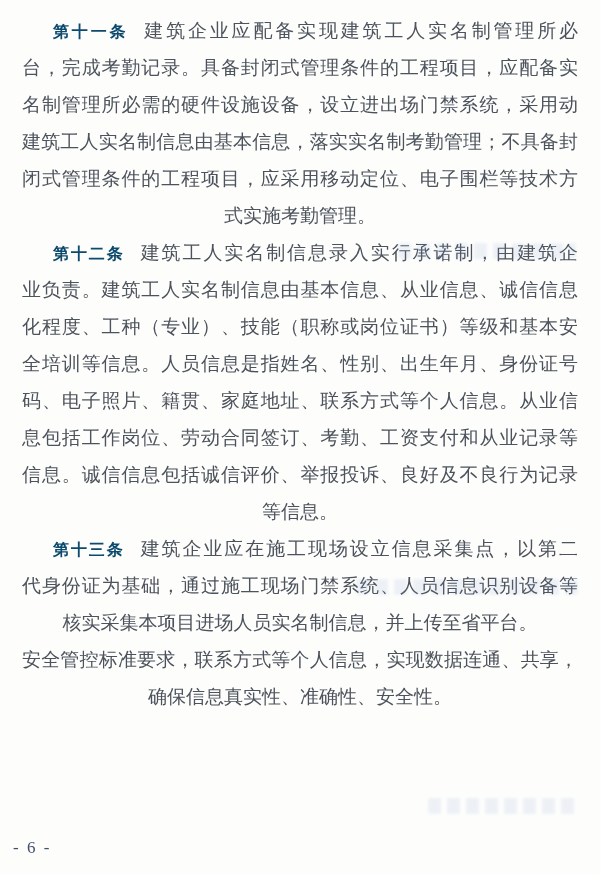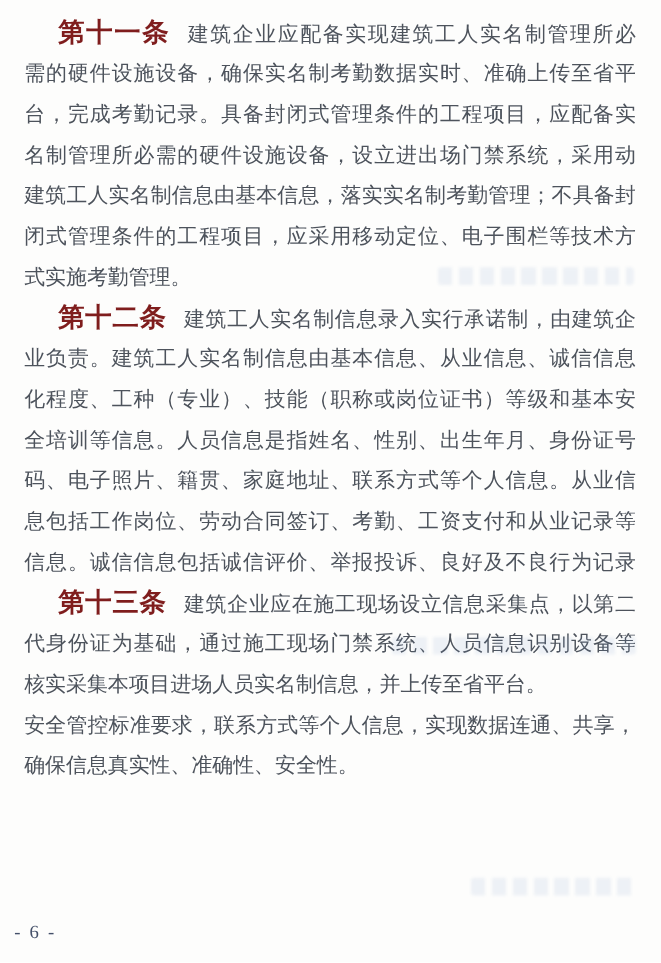--- a/index.html
+++ b/index.html
@@ -19,34 +19,34 @@
     position: absolute;
     left: 22px;
     top: 12px;
     width: 556px;
   }
   .line {
     height: 37px;
     line-height: 37px;
     font-size: 19px;
     color: #4d535c;
-    text-align: left;
+    text-align: center;
     overflow: hidden;
   }
   .line.fill {
     text-align: justify;
     text-align-last: justify;
   }
   .line.first {
     text-indent: 31px;
   }
   .art {
     font-weight: 700;
-    font-size: 24px;
-    color: #7f1d1d;
+    font-size: 16px;
+    color: #0c4a6e;
     margin-right: 16px;
   }
   .page-number {
     position: absolute;
     left: 13px;
     top: 838px;
     font-size: 17px;
     line-height: 20px;
     letter-spacing: 2px;
     color: #445069;
@@ -66,33 +66,33 @@
   .g1 { left: 398px; top: 243px; width: 178px; }
   .g2 { left: 356px; top: 579px; width: 222px; }
   .g3 { left: 428px; top: 798px; width: 150px; }
 </style>
 </head>
 <body>
 
 <div class="page">
   <div class="doc-body" id="doc-body">
       <div class="line fill first"><span class="art">第十一条</span><span>建筑企业应配备实现建筑工人实名制管理所必</span></div>
-      <div class="line fill"><span>需的硬件设施设备，确保实名制考勤数据实时、准确上传至省平</span></div>
       <div class="line fill"><span>台，完成考勤记录。具备封闭式管理条件的工程项目，应配备实</span></div>
       <div class="line fill"><span>名制管理所必需的硬件设施设备，设立进出场门禁系统，采用动</span></div>
       <div class="line fill"><span>建筑工人实名制信息由基本信息，落实实名制考勤管理；不具备封</span></div>
       <div class="line fill"><span>闭式管理条件的工程项目，应采用移动定位、电子围栏等技术方</span></div>
       <div class="line"><span>式实施考勤管理。</span></div>
       <div class="line fill first"><span class="art">第十二条</span><span>建筑工人实名制信息录入实行承诺制，由建筑企</span></div>
       <div class="line fill"><span>业负责。建筑工人实名制信息由基本信息、从业信息、诚信信息</span></div>
       <div class="line fill"><span>化程度、工种（专业）、技能（职称或岗位证书）等级和基本安</span></div>
       <div class="line fill"><span>全培训等信息。人员信息是指姓名、性别、出生年月、身份证号</span></div>
       <div class="line fill"><span>码、电子照片、籍贯、家庭地址、联系方式等个人信息。从业信</span></div>
       <div class="line fill"><span>息包括工作岗位、劳动合同签订、考勤、工资支付和从业记录等</span></div>
       <div class="line fill"><span>信息。诚信信息包括诚信评价、举报投诉、良好及不良行为记录</span></div>
+      <div class="line"><span>等信息。</span></div>
       <div class="line fill first"><span class="art">第十三条</span><span>建筑企业应在施工现场设立信息采集点，以第二</span></div>
       <div class="line fill"><span>代身份证为基础，通过施工现场门禁系统、人员信息识别设备等</span></div>
       <div class="line"><span>核实采集本项目进场人员实名制信息，并上传至省平台。</span></div>
       <div class="line fill"><span>安全管控标准要求，联系方式等个人信息，实现数据连通、共享，</span></div>
       <div class="line"><span>确保信息真实性、准确性、安全性。</span></div>
     </div>
   <div class="ghost g1"></div>
   <div class="ghost g2"></div>
   <div class="ghost g3"></div>
   <div class="page-number">- 6 -</div>

